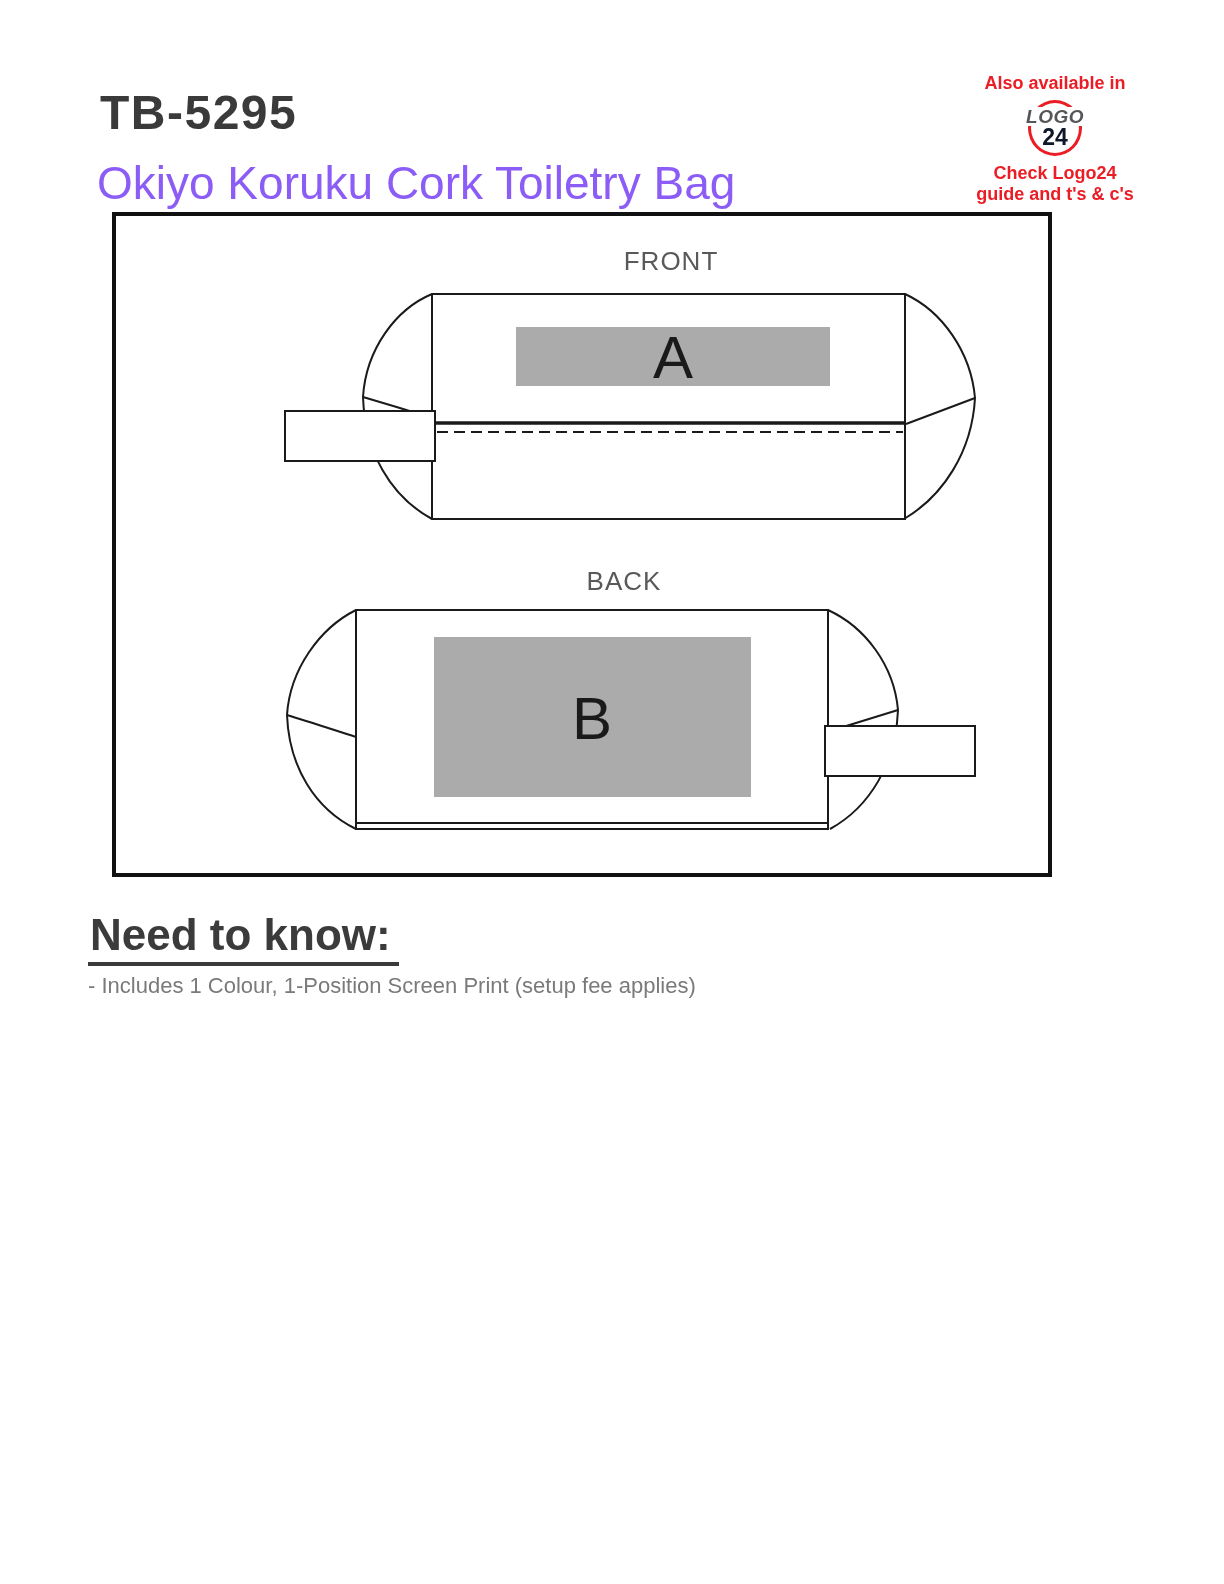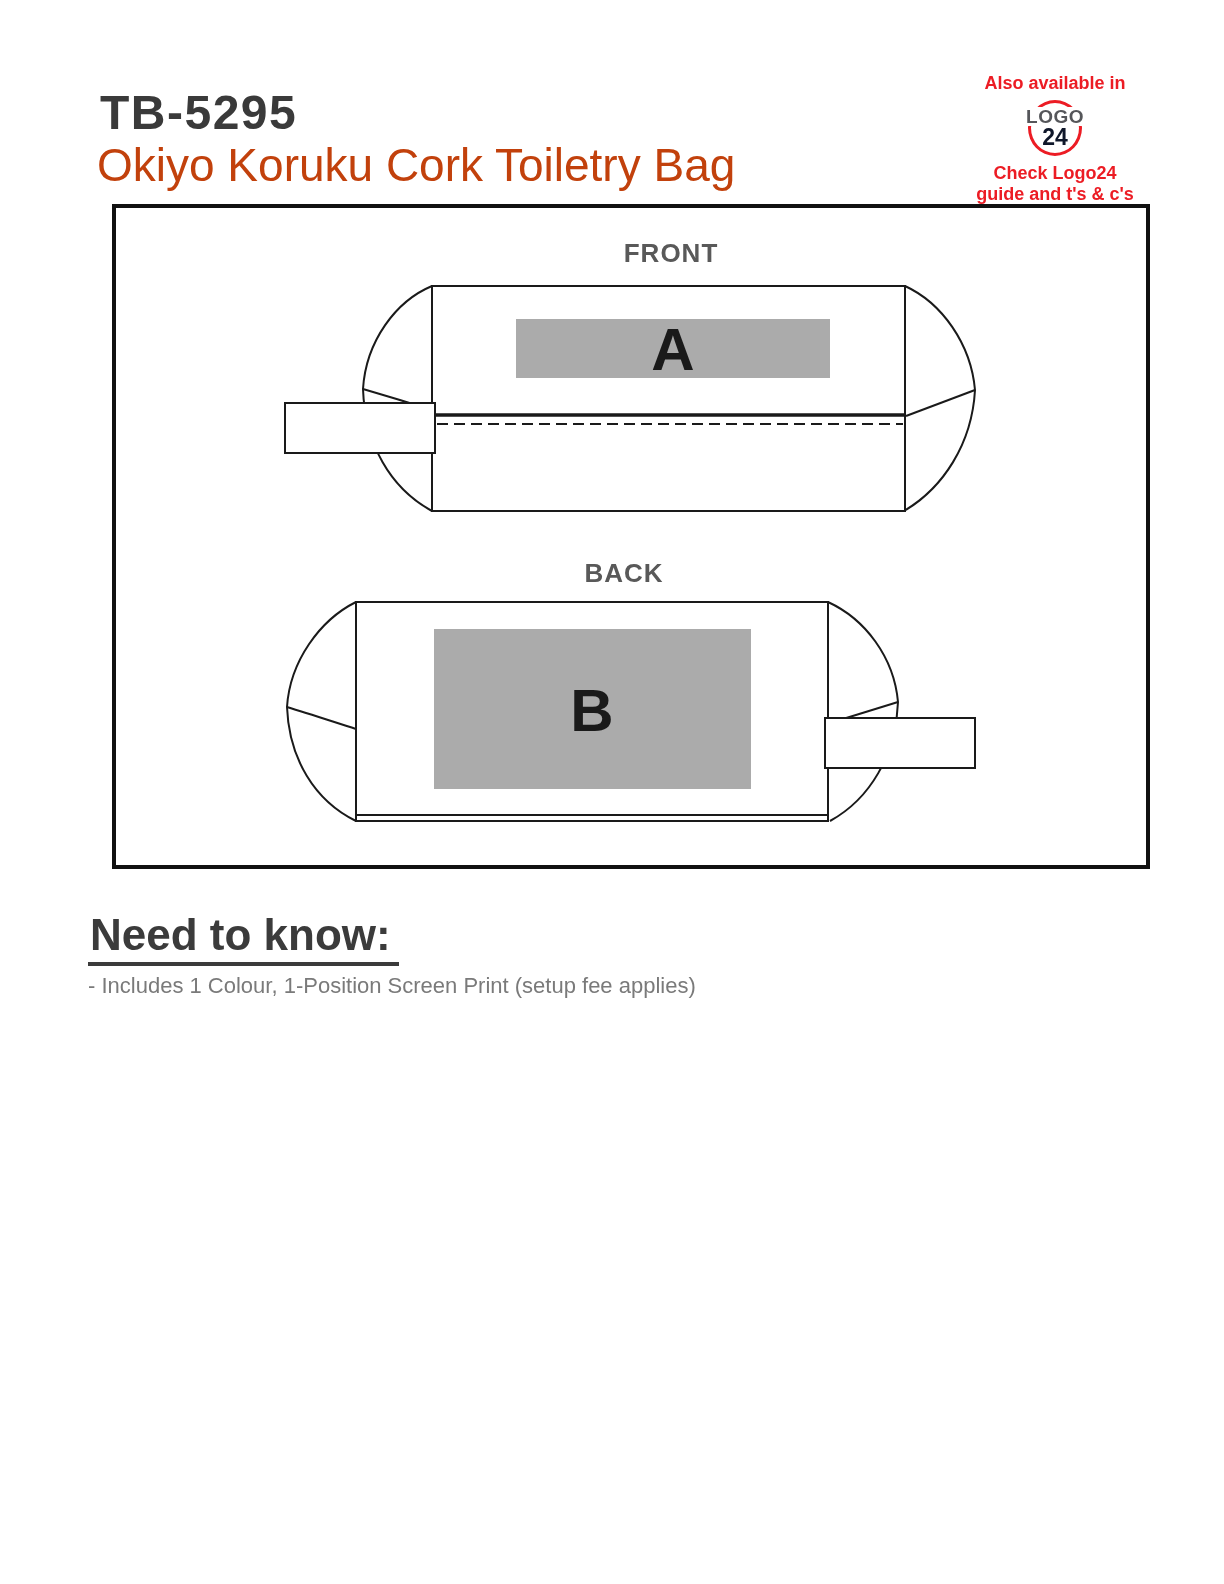--- a/index.html
+++ b/index.html
@@ -18,25 +18,25 @@
     top: 89px;
     font-size: 48px;
     line-height: 1;
     font-weight: bold;
     letter-spacing: 1.5px;
     color: #3a3a3a;
   }
   .product-name {
     position: absolute;
     left: 97px;
-    top: 142px;
+    top: 160px;
     font-size: 46px;
     line-height: 1;
     font-weight: normal;
-    color: #c2410c;
+    color: #8b5cf6;
   }
   .logo-block {
     position: absolute;
     left: 950px;
     top: 73px;
     width: 210px;
     text-align: center;
   }
   .logo-red-line {
     font-size: 18px;
@@ -61,40 +61,40 @@
     top: 8px;
     left: 50%;
     transform: translateX(-50%);
     background: #ffffff;
     padding: 0 3px;
     color: #55565a;
     font-size: 19px;
     line-height: 1;
     font-weight: bold;
     letter-spacing: 0.5px;
+    font-style: italic;
   }
   .logo-number {
     position: absolute;
     top: 27px;
     left: 0; right: 0;
     text-align: center;
     color: #0f172a;
     font-size: 23px;
     line-height: 1;
     font-weight: bold;
   }
   .diagram-panel {
     position: absolute;
     left: 112px;
-    top: 204px;
-    width: 1038px;
+    top: 212px;
+    width: 940px;
     height: 665px;
     border: 4px solid #111111;
     background: #ffffff;
-    font-weight: bold;
   }
   .view-label {
     position: absolute;
     transform: translateX(-50%);
     font-size: 26px;
     line-height: 1;
     letter-spacing: 1px;
     color: #595959;
   }
   .front-label { left: 555px; top: 32px; }

